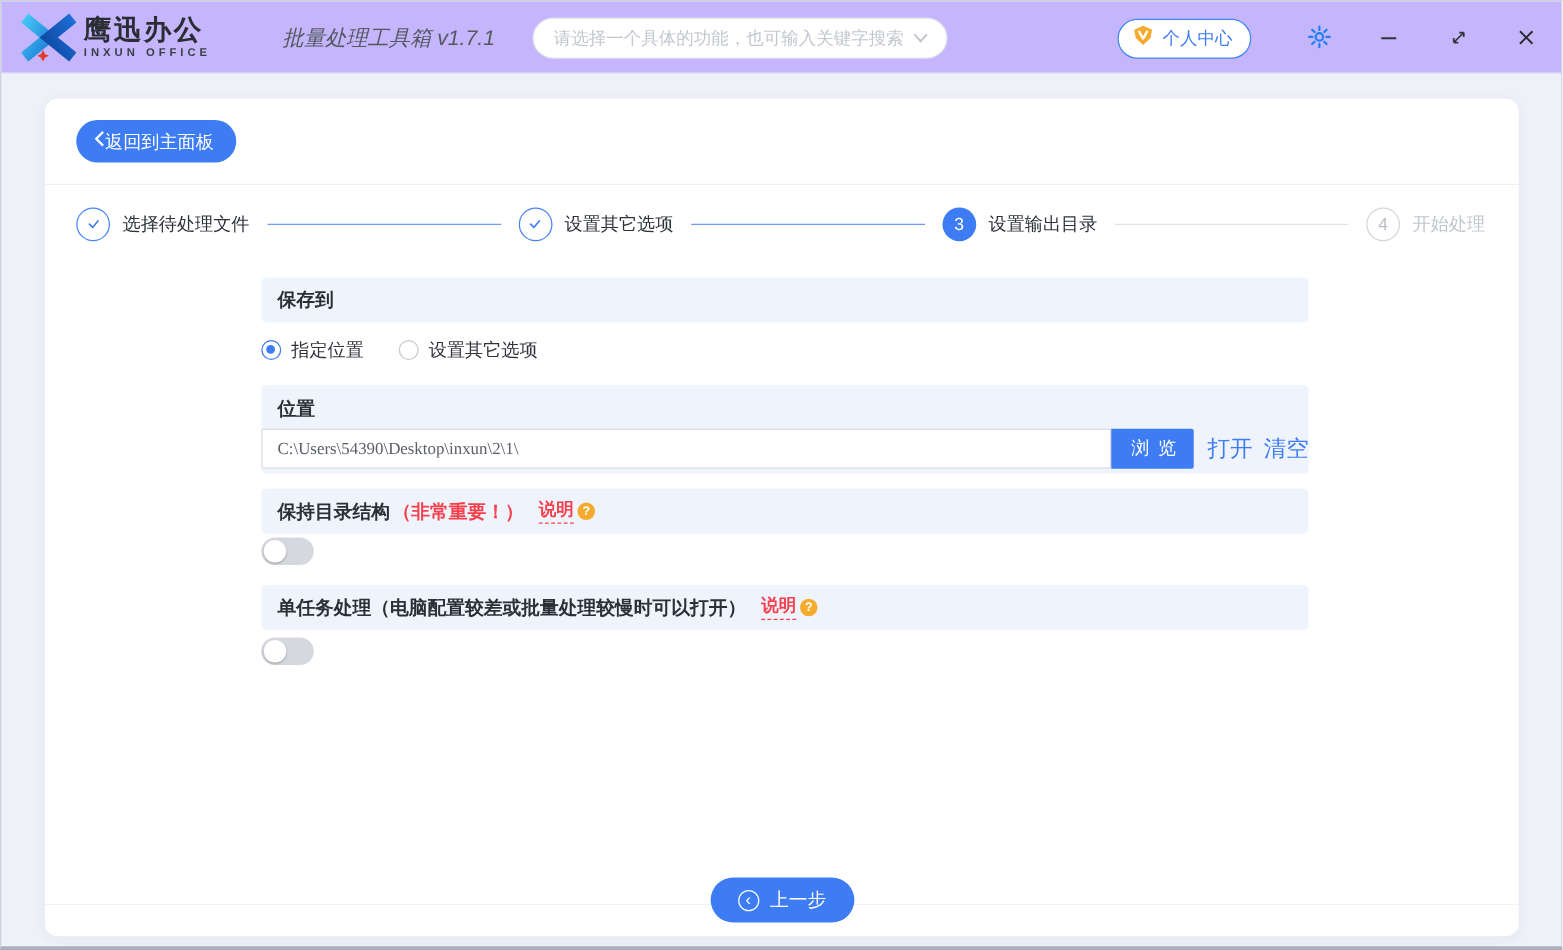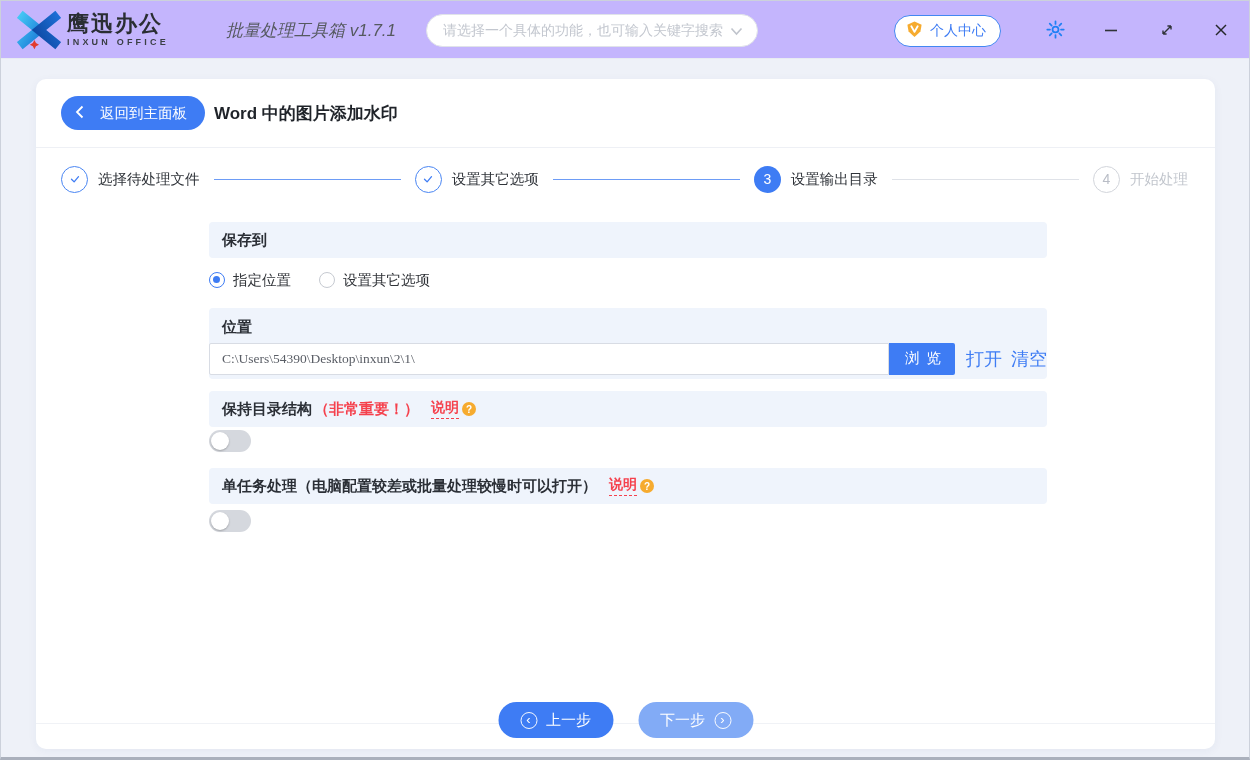--- a/index.html
+++ b/index.html
@@ -54,21 +54,21 @@
     background:#ffffff; border-radius:10px;
     box-shadow:0 2px 10px rgba(40,60,110,0.05);
   }
   .panel-header{
     height:69px; display:flex; align-items:center; padding-left:25px;
     border-bottom:1px solid #eef0f5;
   }
   .back-btn{
     height:34px; padding:0 18px 0 14px; border:none; border-radius:17px;
     background:#3e7cf4; color:#fff; font-size:14.5px;
-    display:flex; align-items:center; gap:16px; cursor:pointer;
+    display:flex; align-items:center; gap:0; cursor:pointer;
     font-family:inherit;
   }
   .page-title{ margin-left:9px; font-size:17px; font-weight:bold; color:#1f2329; }
 
   
   .steps{ height:62px; display:flex; align-items:center; padding:0 27px 0 25px; }
   .step{ display:flex; align-items:center; flex:none; }
   .step-circle{
     width:27px; height:27px; border-radius:50%;
     display:flex; align-items:center; justify-content:center; flex:none;
@@ -246,21 +246,20 @@
 
     <div class="panel-header">
       <button class="back-btn">
         <span>
           <svg width="9" height="14" viewBox="0 0 9 14">
               <polyline points="7.5,1.5 2,7 7.5,12.5" fill="none" stroke="#fff" stroke-width="1.8"></polyline>
             </svg>
         </span>
         <span>返回到主面板</span>
       </button>
-      <div class="page-title">Word 中的图片添加水印</div>
     </div>
 
     <div class="steps">
       <div class="step">
         <span class="step-circle done">
           <svg width="14" height="14" viewBox="0 0 24 24">
               <polyline points="6,12.5 10.5,17 18,8" fill="none" stroke="#3e7cf4" stroke-width="2.2" stroke-linecap="round" stroke-linejoin="round"></polyline>
             </svg>
         </span>
         <span class="step-label">选择待处理文件</span>
@@ -338,20 +337,16 @@
       </div>
 
     </div>
 
     <div class="footer-divider"></div>
     <div class="footer-btns">
       <button class="nav-btn prev">
         <span class="circle-ic">‹</span>
         <span>上一步</span>
       </button>
-      <button class="nav-btn next">
-        <span>下一步</span>
-        <span class="circle-ic">›</span>
-      </button>
     </div>
 
   </div>
 </div>
 
 </body></html>

